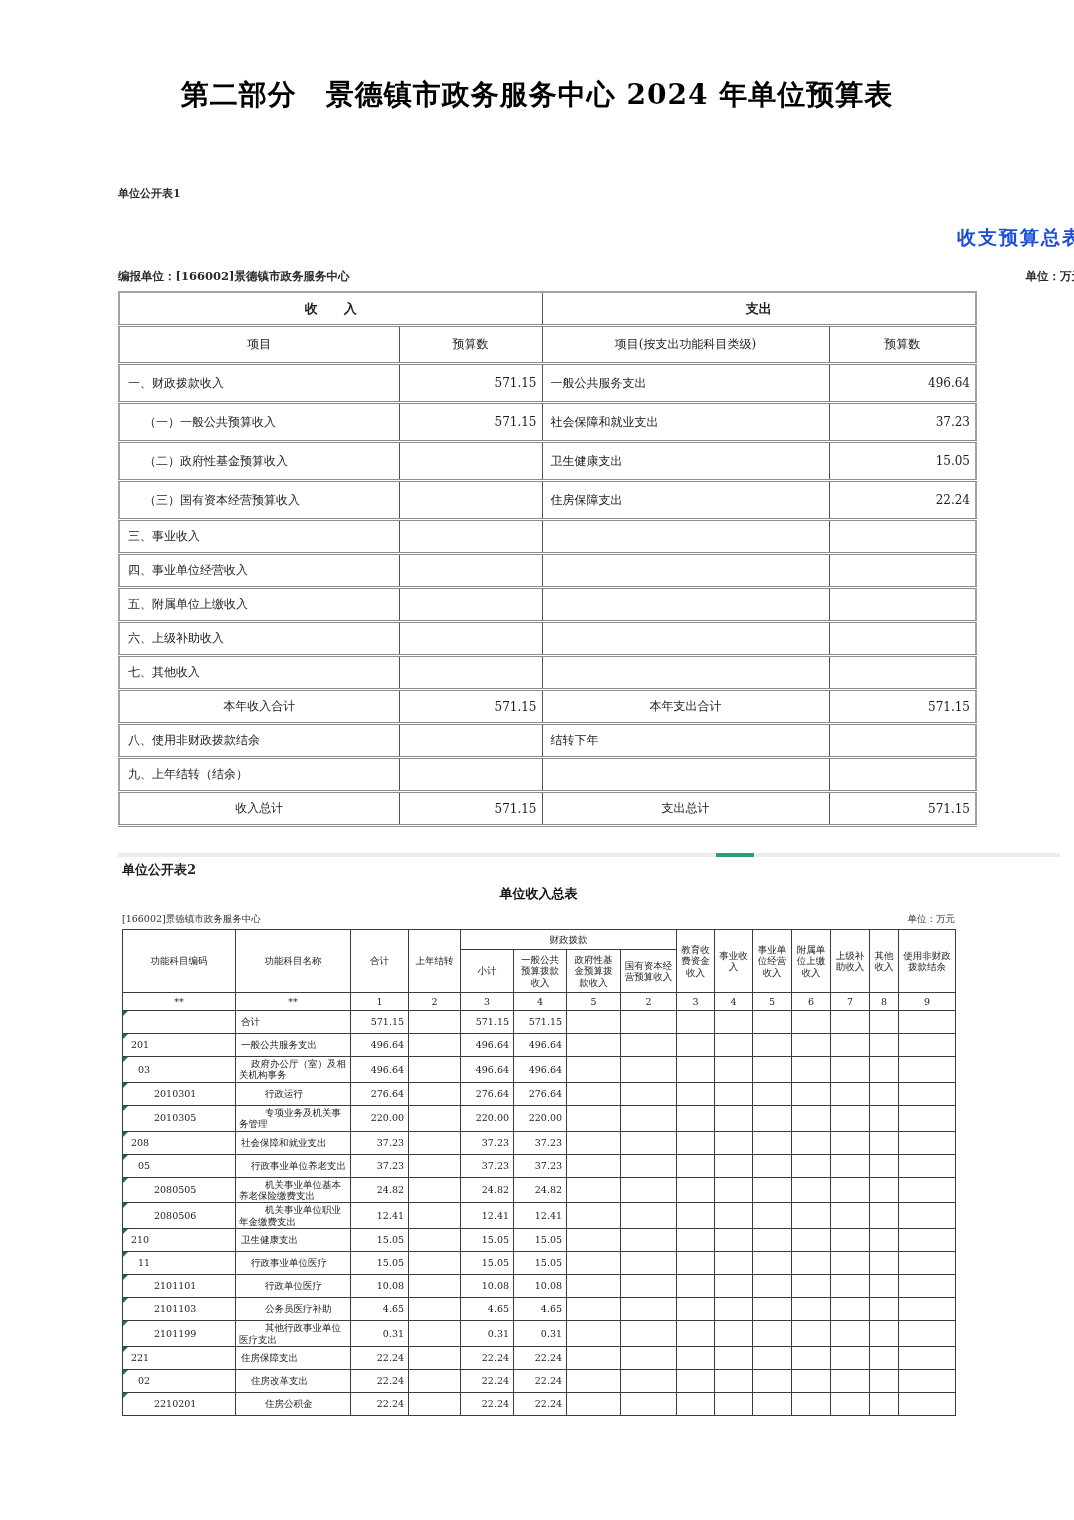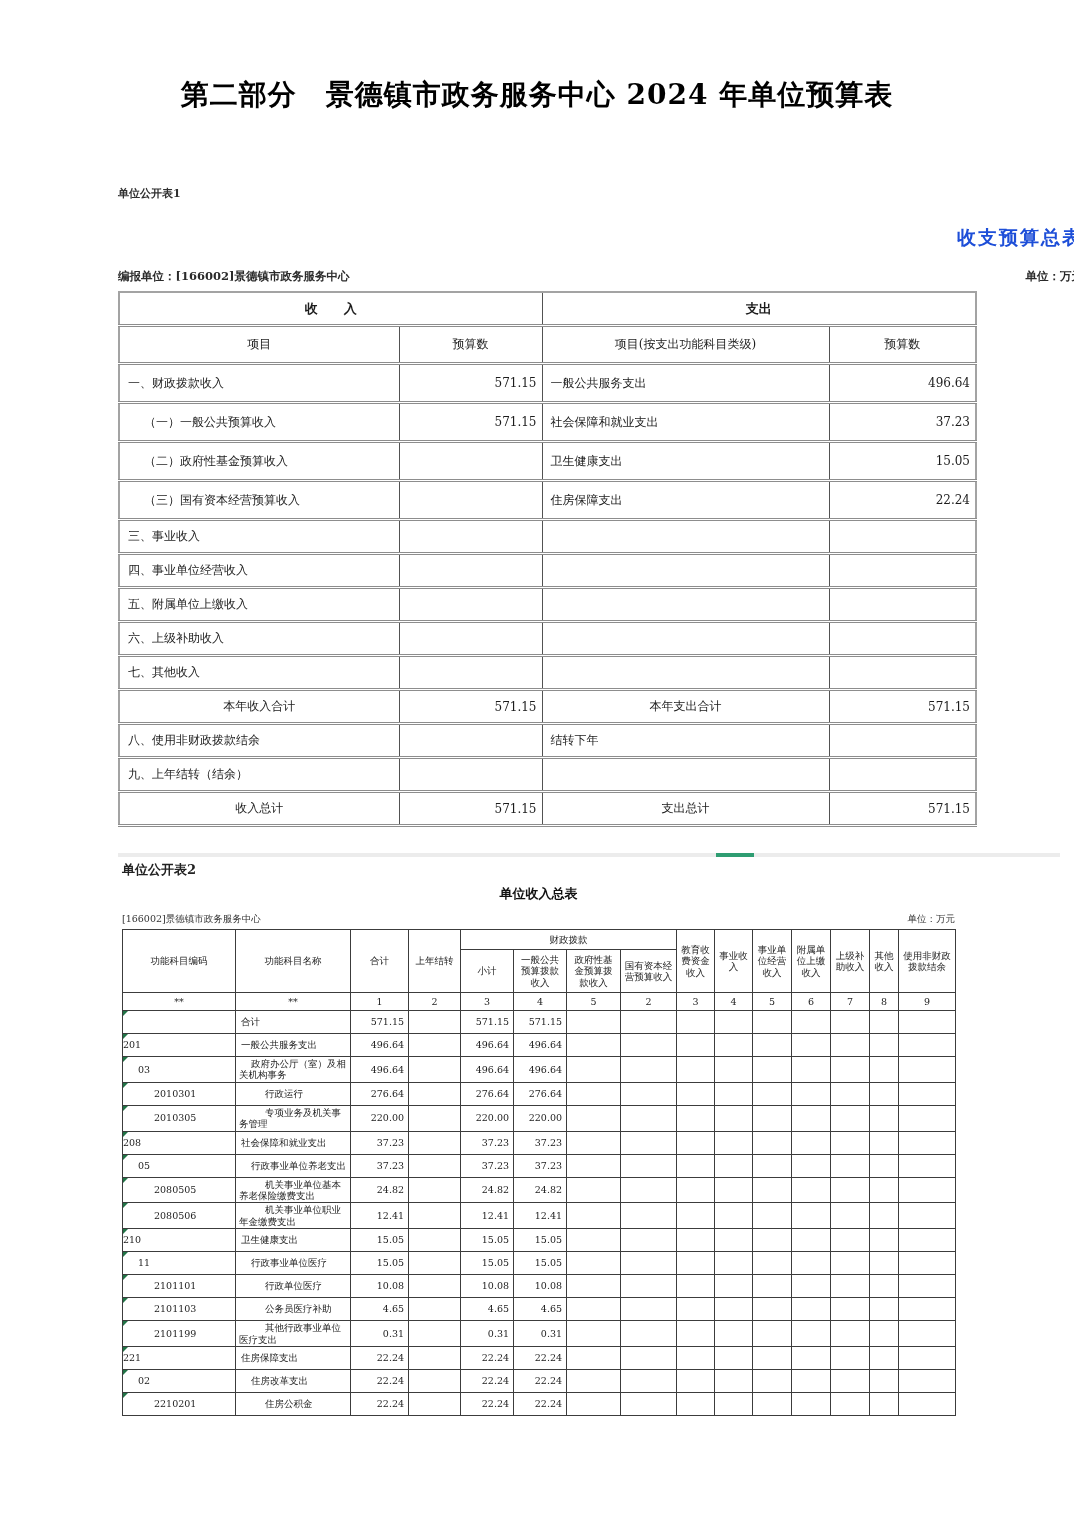--- a/index.html
+++ b/index.html
@@ -53,21 +53,21 @@
   .t2 thead th{font-weight:normal;text-align:center;vertical-align:middle;}
   .t2 thead tr.g1 th{height:17px;}
   .t2 thead tr.g2 th{height:40px;}
   .t2 thead tr.nums td{height:15px;text-align:center;}
   .t2 tbody td{height:20px;vertical-align:middle;}
   .t2 td.code{position:relative;text-align:left;}
   .t2 td.code::before{
     content:"";position:absolute;left:0;top:0;width:0;height:0;
     border-top:5px solid #217346;border-right:5px solid transparent;
   }
-  .t2 td.code.lv0{padding-left:0;margin-left:36px;}
+  .t2 td.code.lv0{padding-left:8px;margin-left:36px;}
   .t2 td.code.lv1{padding-left:15px;}
   .t2 td.code.lv2{padding-left:31px;}
   .t2 td.name{text-align:left;}
   .t2 td.name.lv0{text-indent:2px;}
   .t2 td.name.lv1{text-indent:12px;}
   .t2 td.name.lv2{text-indent:26px;}
   .t2 td.num{text-align:right;padding-right:4px;}
 </style>
 </head>
 <body>

